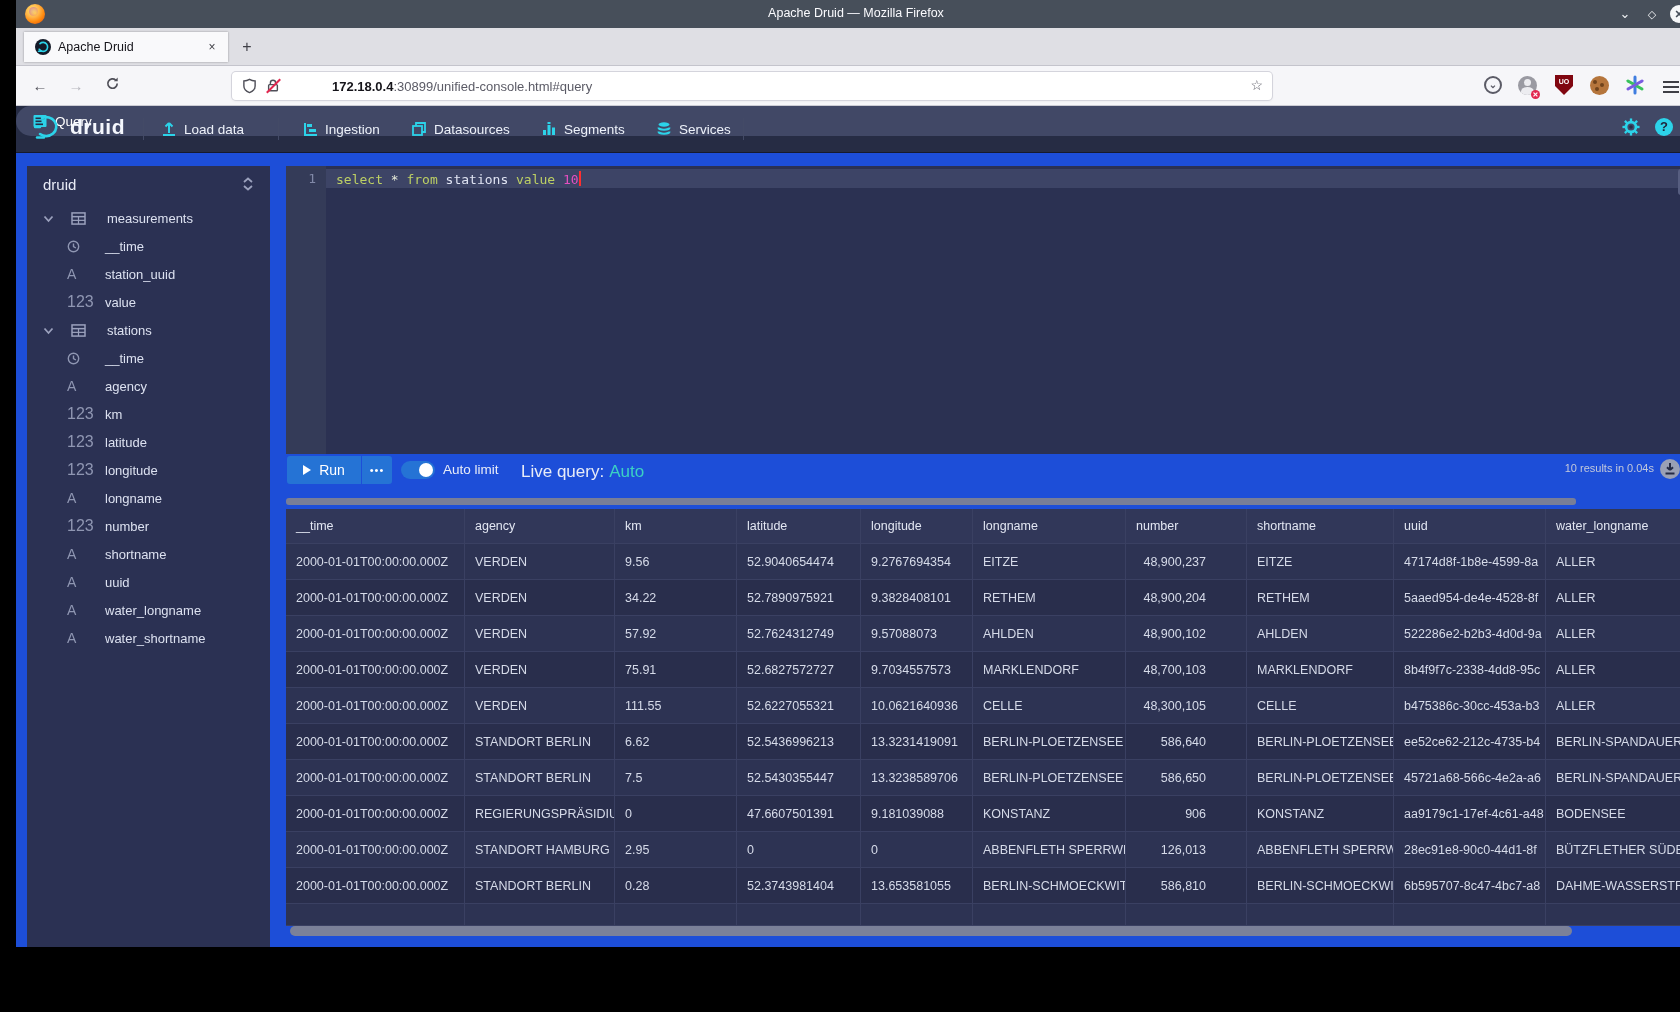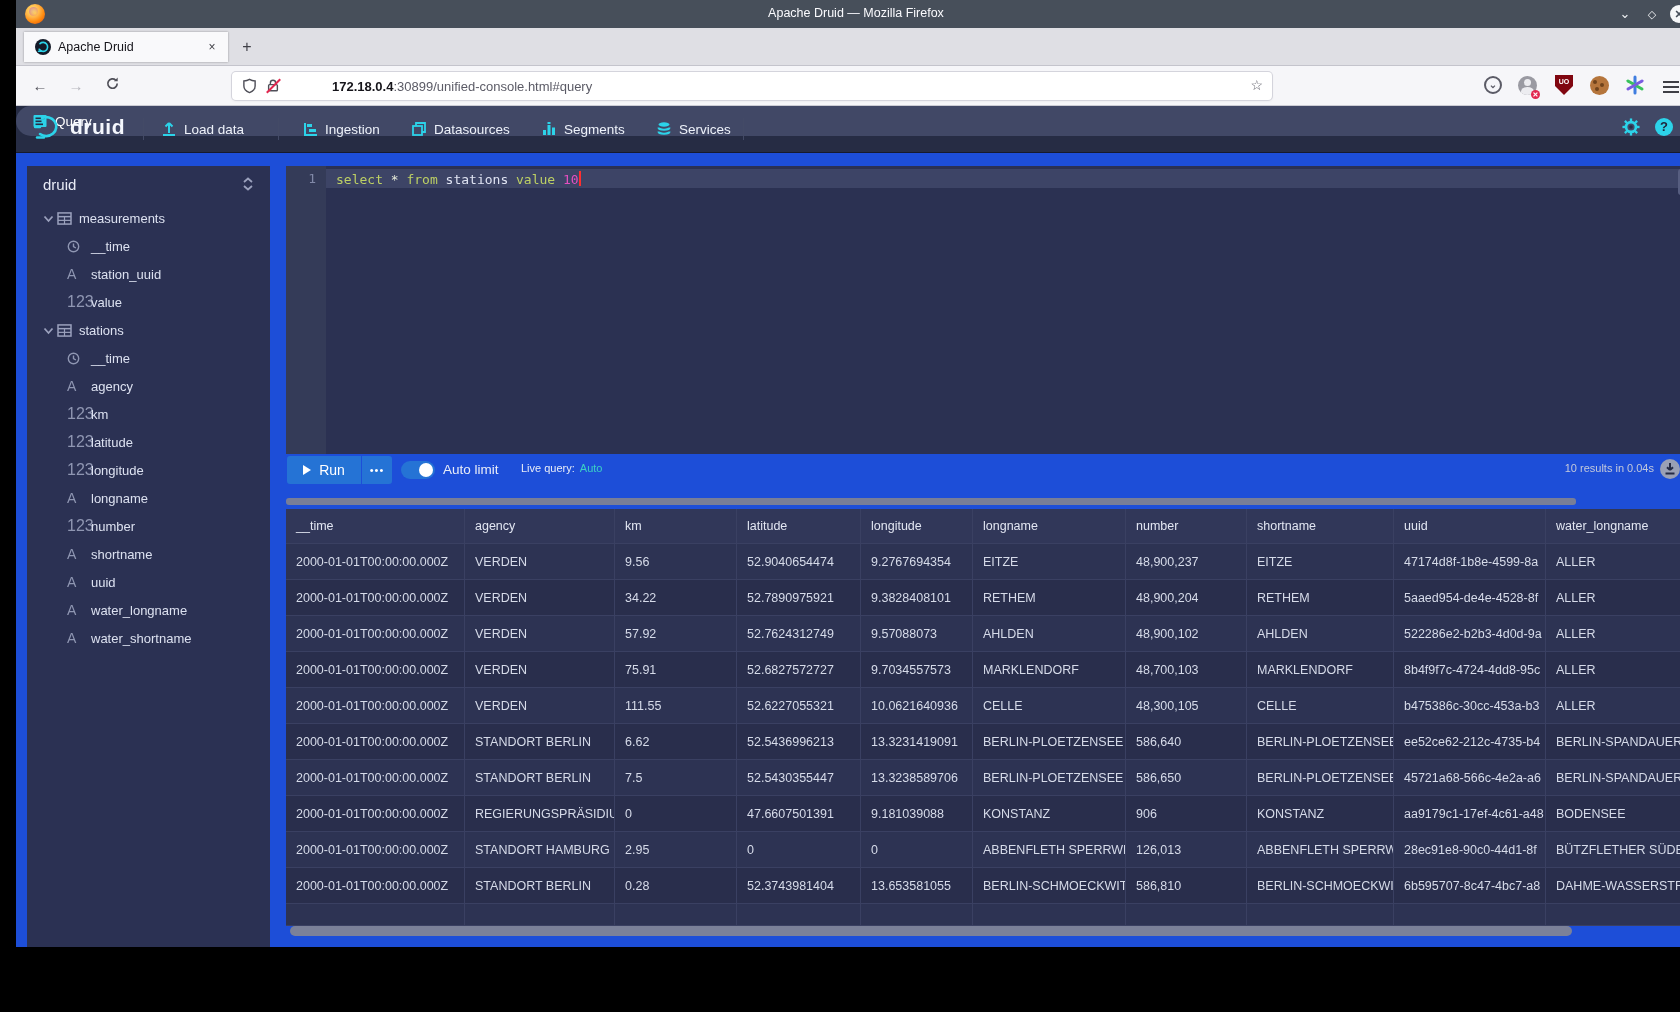--- a/index.html
+++ b/index.html
@@ -69,21 +69,21 @@
   .nav-item svg { margin-right:7px; }
   #nav-query { left:740px; top:8px; height:30px; padding:0 16px; background:#414866; border-radius:15px; display:flex; align-items:center; color:#fff; font-size:13.5px; }
   #nav-query svg { margin-right:7px; }
   #gear-btn { position:absolute; left:1606px; top:12px; }
   #help-btn { position:absolute; left:1639px; top:12px; width:18px; height:18px; border-radius:50%; background:#2cd3e9; color:#20263c; font-weight:bold; font-size:13px; text-align:center; line-height:18px; }
 
   
   #sidebar { position:absolute; left:11px; top:166px; width:243px; height:781px; background:#2b3153; }
   #schema-head { position:absolute; left:16px; top:10px; width:211px; color:#e8ebf5; font-size:15px; }
   #schema-sort { position:absolute; right:0px; top:1px; color:#9ba1bd; }
-  .tree-item { position:absolute; left:0; width:243px; height:28px; display:flex; align-items:center; color:#dce1f0; font-size:13px; }
+  .tree-item { position:absolute; left:0; width:243px; height:28px; display:flex; align-items:center; color:#dce1f0; font-size:13px;gap:14px; }
   .tree-item .chev { width:14px; margin-left:16px; color:#9ba1bd; }
   .tree-item .t-icon { width:22px; color:#9ba1bd; display:flex; align-items:center; }
   .tree-item.child { padding-left:40px; }
   .tree-item.child .t-icon { width:24px; font-size:11px; color:#8f96b2; }
   .tree-item .num123 { font-size:16px; letter-spacing:0; color:#8f96b2; }
   .tree-item .alpha { font-size:14px; color:#8f96b2; font-weight:400; }
 
   
   #editor { position:absolute; left:270px; top:166px; width:1402px; height:288px; background:#2b3152; border-radius:2px; }
   #gutter { position:absolute; left:0; top:0; width:40px; height:288px; background:#343b58; }
@@ -98,40 +98,40 @@
   #editor-scrollthumb { position:absolute; right:3px; top:3px; width:7px; height:26px; background:#575e80; border-radius:3px; }
 
   
   #runbar { position:absolute; left:270px; top:456px; width:1402px; height:30px; }
   #run-btn { position:absolute; left:1px; top:0; width:74px; height:28px; background:#2573d5; border-radius:3px 0 0 3px; color:#fff; font-size:14px; display:flex; align-items:center; justify-content:center; }
   #run-btn .play { width:0; height:0; border-left:8px solid #fff; border-top:5px solid transparent; border-bottom:5px solid transparent; margin-right:8px; }
   #more-btn { position:absolute; left:76px; top:0; width:30px; height:28px; background:#2573d5; border-radius:0 3px 3px 0; color:#fff; font-size:11px; letter-spacing:1px; text-align:center; line-height:28px; }
   #auto-toggle { position:absolute; left:115px; top:5px; width:34px; height:18px; background:#2573d5; border-radius:9px; }
   #auto-toggle .knob { position:absolute; right:2px; top:2px; width:14px; height:14px; border-radius:50%; background:#fff; }
   #auto-limit-label { position:absolute; left:157px; top:6px; color:#e8ecf7; font-size:13.5px; }
-  #live-query { position:absolute; left:235px; top:6px; color:#e8ecf7; font-size:11px; }
+  #live-query { position:absolute; left:235px; top:6px; color:#e8ecf7; font-size:17px; }
   #live-query .val { color:#3bd1c4; margin-left:5px; }
   #result-count { position:absolute; right:34px; top:6px; color:#c3c9db; font-size:11px; }
   #download-btn { position:absolute; right:8px; top:3px; width:20px; height:20px; border-radius:50%; background:#9aa0b5; color:#20253c; }
   #download-btn svg { position:absolute; left:3px; top:3px; }
 
   
   #tbl-topscroll { position:absolute; left:270px; top:498px; width:1290px; height:7px; background:#787e97; border-radius:3px; }
   #results { position:absolute; left:270px; top:509px; width:1402px; height:421px; overflow:hidden; }
   .tr { display:flex; width:1420px; border-bottom:1px solid #3a4062; }
   .tr.head { background:#313759; height:35px; }
   .tr.odd { background:#2d3353; }
   .tr.even { background:#292e4c; }
   .tr { height:36px; }
   .tr.empty { height:22px; background:#2d3353; }
   .td { flex:none; padding:0 8px 0 10px; font-size:12.5px; color:#d6dbe9; line-height:36px; white-space:nowrap; overflow:hidden; border-right:1px solid #3a4062; }
   .tr.head .td { color:#e2e6f2; line-height:35px; }
   .td.c0 { width:179px; } .td.c1 { width:150px; } .td.c2 { width:122px; }
   .td.c3 { width:124px; } .td.c4 { width:112px; } .td.c5 { width:153px; }
-  .td.c6 { width:121px; padding-right:64px; }
+  .td.c6 { width:121px; text-align:right; padding-right:40px; }
   .tr.head .td.c6 { text-align:left; padding-right:8px; }
   .td.c7 { width:147px; } .td.c8 { width:152px; } .td.c9 { width:142px; border-right:none; }
 
   #tbl-botscroll { position:absolute; left:274px; top:926px; width:1282px; height:10px; background:#7b8199; border-radius:5px; }
   #botscroll-track { position:absolute; left:254px; top:920px; width:1426px; height:22px; background:#1d2236; border-radius:2px; z-index:-1; }
 </style>
 </head>
 <body>
 
 <div id="window">
@@ -509,21 +509,21 @@
       </div>
       <div class="tr even">
         <div class="td c0">2000-01-01T00:00:00.000Z</div>
         <div class="td c1">VERDEN</div>
         <div class="td c2">75.91</div>
         <div class="td c3">52.6827572727</div>
         <div class="td c4">9.7034557573</div>
         <div class="td c5">MARKLENDORF</div>
         <div class="td c6">48,700,103</div>
         <div class="td c7">MARKLENDORF</div>
-        <div class="td c8">8b4f9f7c-4724-4dd8-95c</div>
+        <div class="td c8">8b4f9f7c-2338-4dd8-95c</div>
         <div class="td c9">ALLER</div>
       </div>
       <div class="tr odd">
         <div class="td c0">2000-01-01T00:00:00.000Z</div>
         <div class="td c1">VERDEN</div>
         <div class="td c2">111.55</div>
         <div class="td c3">52.6227055321</div>
         <div class="td c4">10.0621640936</div>
         <div class="td c5">CELLE</div>
         <div class="td c6">48,300,105</div>

